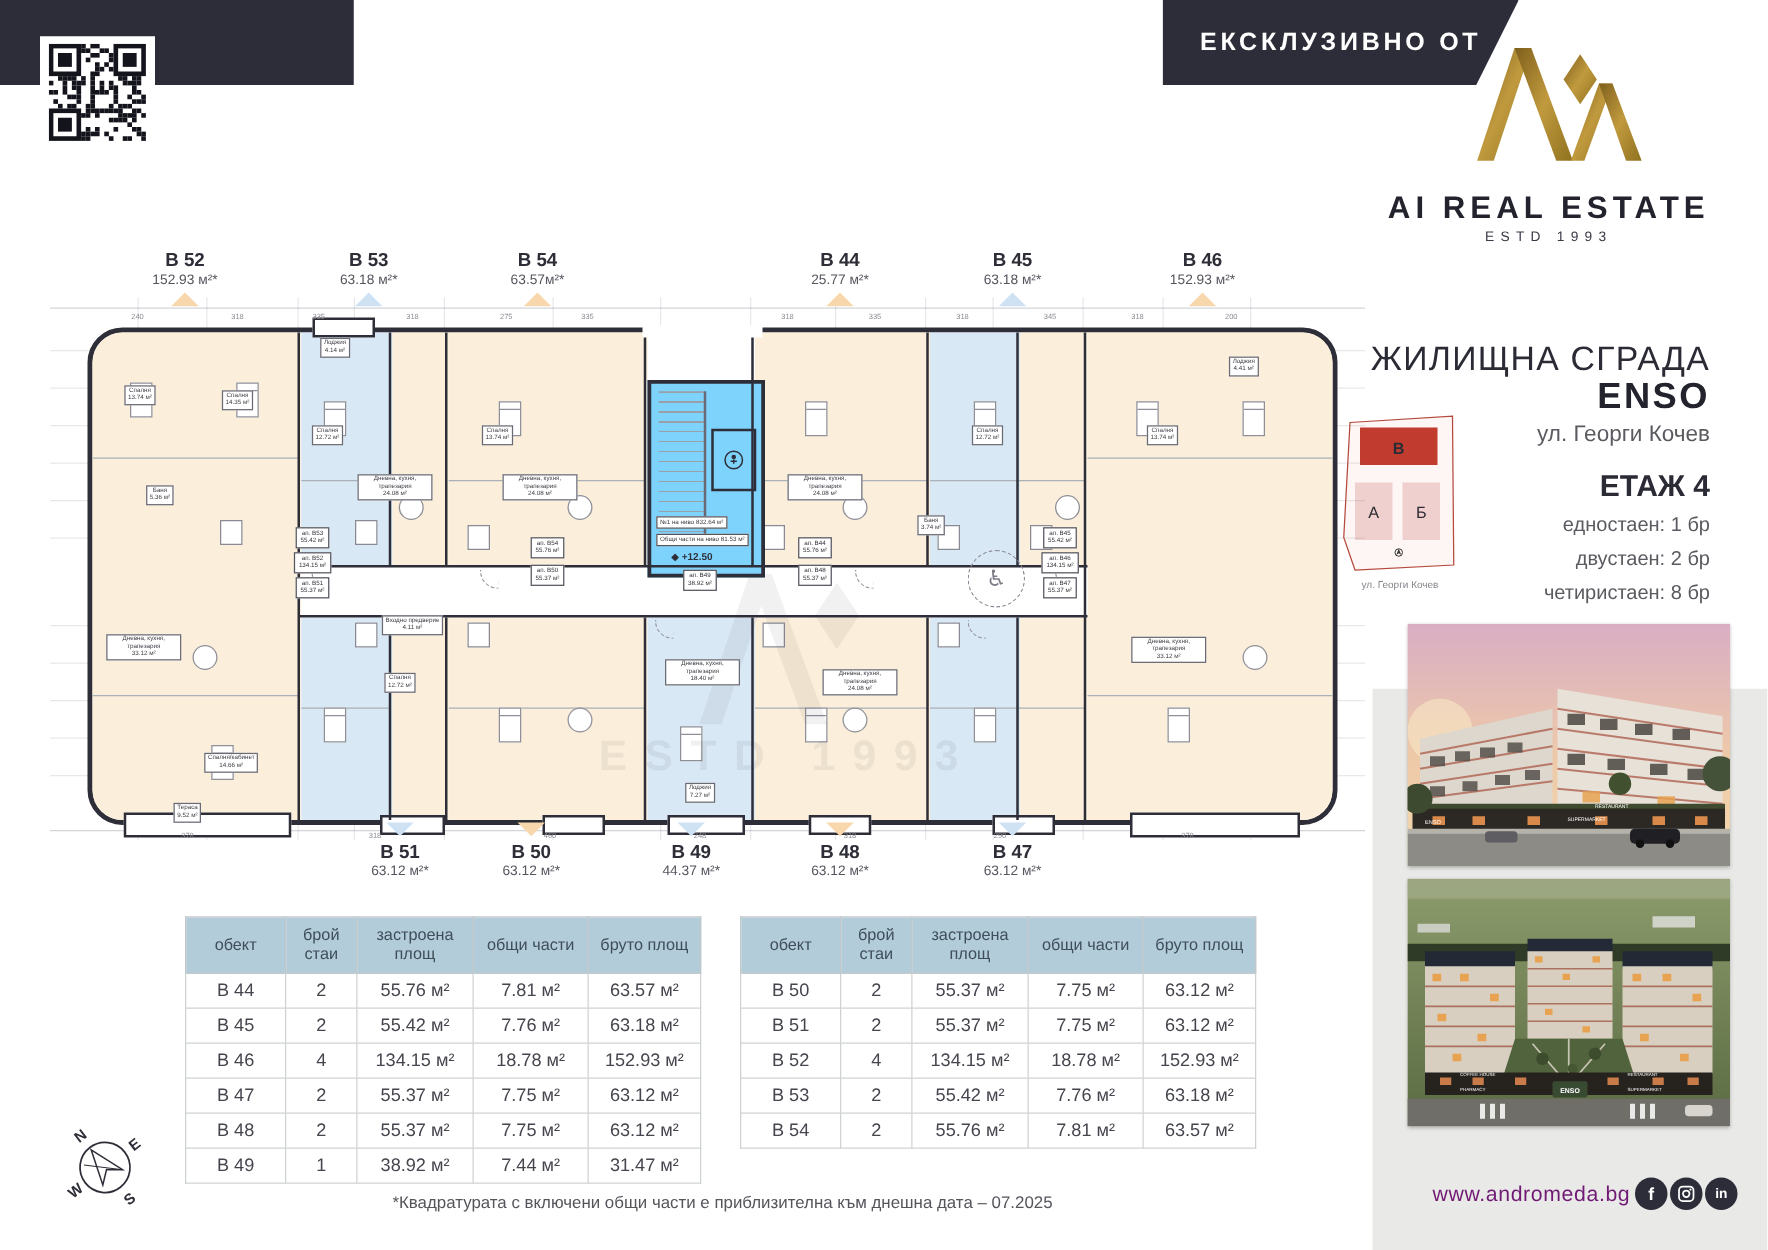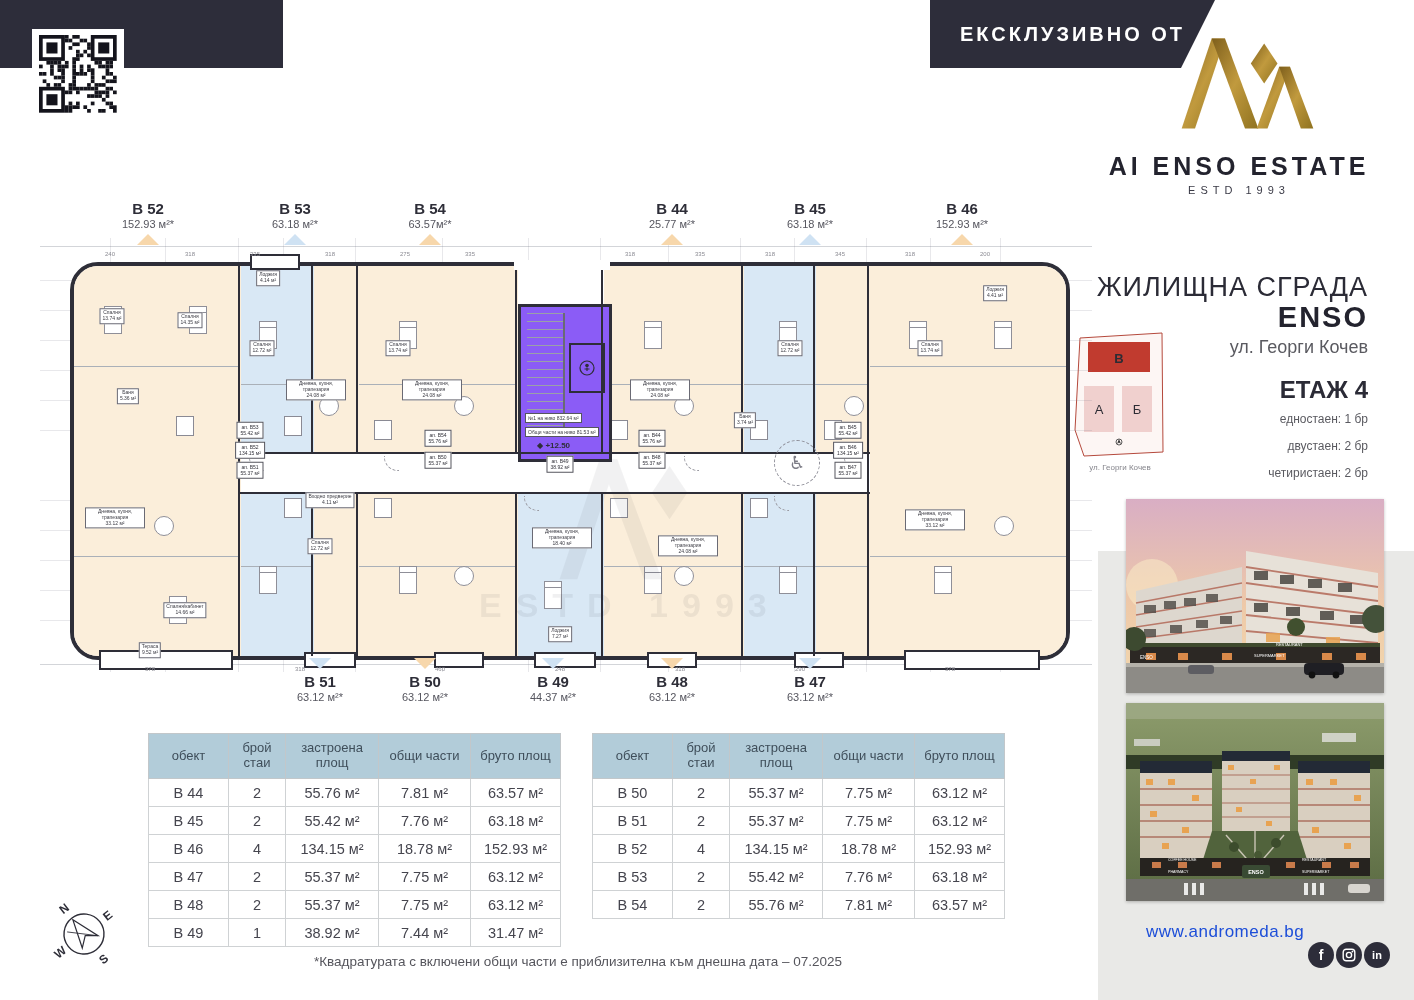--- a/index.html
+++ b/index.html
@@ -24,21 +24,21 @@
   .stripe.rr{border-radius:0 24px 24px 0;}
   .corridor{position:absolute;left:167px;top:188px;width:629px;height:40px;background:#fff;z-index:2;}
   .wall{position:absolute;background:#2e2e38;z-index:4;}
   .wall-thin{position:absolute;background:#aab0b8;z-index:3;}
   .bath{position:absolute;width:16px;height:18px;background:#fff;border:1px solid #8a8a94;z-index:3;}
   .bed{position:absolute;width:16px;height:26px;background:#fff;border:1px solid #8f8f98;z-index:3;}
   .bed::before{content:"";display:block;height:5px;border-bottom:1px solid #8f8f98;}
   .rtable{position:absolute;width:18px;height:18px;border:1px solid #8f8f98;border-radius:50%;background:#fff;z-index:3;}
   .arc{position:absolute;width:14px;height:14px;border-left:1px dashed #9a9aa2;border-bottom:1px dashed #9a9aa2;border-radius:0 0 0 14px;z-index:4;}
   .balc{position:absolute;background:#fff;border:2px solid #2e2e38;z-index:1;}
-  .core{position:absolute;left:444px;top:38px;width:88px;height:152px;background:#8b5cf6;border:3px solid #2e2e38;z-index:4;}
+  .core{position:absolute;left:444px;top:38px;width:88px;height:152px;background:#7dd3fc;border:3px solid #2e2e38;z-index:4;}
   .core-gap{position:absolute;left:440px;top:-6px;width:96px;height:10px;background:#fff;z-index:5;}
   .stairs{position:absolute;left:6px;top:6px;width:36px;height:116px;background:repeating-linear-gradient(180deg,#9aa0a8 0 1px,transparent 1px 8px);border-right:2px solid #6a6a74;}
   .lift{position:absolute;left:48px;top:36px;width:32px;height:46px;border:2px solid #2e2e38;display:flex;align-items:center;justify-content:center;}
   .core-plate{position:absolute;background:#fff;border:1px solid #55555e;font-size:5px;color:#3c3c44;padding:1px 2px;line-height:1.2;z-index:6;white-space:nowrap;}
   .levelmark{position:absolute;font-size:8px;font-weight:bold;color:#2e2e38;z-index:6;white-space:nowrap;}
   .wheel{position:absolute;left:700px;top:174px;width:44px;height:44px;border:1px dashed #8c8c96;border-radius:50%;z-index:5;display:flex;align-items:center;justify-content:center;font-size:18px;color:#7c7c86;}
   .wmark-text{position:absolute;left:405px;top:320px;font-size:34px;letter-spacing:14px;color:rgba(40,40,55,0.07);z-index:6;font-weight:bold;white-space:nowrap;}
   .wmark-emblem{position:absolute;left:470px;top:150px;z-index:6;opacity:0.06;}
   .plate{position:absolute;transform:translate(-50%,-50%);background:#fff;border:1px solid #55555e;font-size:5px;line-height:1.25;padding:1px 3px;color:#32323a;text-align:center;z-index:10;white-space:nowrap;}
   .roomlbl{position:absolute;transform:translate(-50%,-50%);background:#fff;border:1px solid #6a6a74;font-size:5px;line-height:1.15;padding:1px 2px;color:#3c3c44;text-align:center;z-index:9;max-width:54px;}
@@ -49,33 +49,33 @@
   .unit-area{font-size:11px;color:#55555e;margin-top:1px;}
   .tri{width:0;height:0;border-left:11px solid transparent;border-right:11px solid transparent;margin:4px auto 0;}
   .tri.up{border-bottom:11px solid var(--c);}
   .tri.down{border-top:11px solid var(--c);margin:0 auto 4px;}
   
   .gray-panel{position:absolute;left:1098px;top:551px;width:316px;height:449px;background:#e9e9e7;}
   .r-title{position:absolute;right:46px;top:272px;text-align:right;font-size:27px;font-weight:300;color:#2b2b36;letter-spacing:1px;}
   .r-name{position:absolute;right:46px;top:301px;text-align:right;font-size:29px;font-weight:bold;color:#23232e;letter-spacing:2px;}
   .r-addr{position:absolute;right:46px;top:337px;text-align:right;font-size:18px;color:#5a5a60;}
   .r-floor{position:absolute;right:46px;top:376px;text-align:right;font-size:24px;font-weight:bold;color:#2b2b36;}
-  .r-mix{position:absolute;right:46px;text-align:left;font-size:12px;color:#5a5a60;}
+  .r-mix{position:absolute;right:46px;text-align:left;font-size:16px;color:#5a5a60;}
   .siteplan{position:absolute;left:1072px;top:330px;width:96px;height:132px;}
   .siteplan-cap{position:absolute;left:1060px;top:463px;width:120px;text-align:center;font-size:8px;color:#85858c;}
   .photo{position:absolute;left:1126px;width:258px;box-shadow:0 1px 3px rgba(0,0,0,0.25);z-index:2;}
   
   .tbl{position:absolute;top:733px;border-collapse:collapse;table-layout:fixed;background:#fff;z-index:2;}
   .tbl th{background:#b2ccd9;color:#3f4e5a;font-weight:normal;font-size:13px;height:40px;border:1px solid #c2c7ca;padding:2px 3px;line-height:1.15;}
   .tbl td{font-size:14.5px;color:#45454e;text-align:center;height:27px;border:1px solid #cfd2d4;padding:0 2px;}
   #tbl-left{left:148px;}
   #tbl-right{left:592px;}
   .footnote{position:absolute;left:148px;top:954px;width:860px;text-align:center;font-size:13.5px;color:#55555c;}
   
-  .website{position:absolute;left:1146px;top:922px;font-size:17px;color:#1d4ed8;letter-spacing:0.5px;z-index:3;}
+  .website{position:absolute;left:1146px;top:946px;font-size:17px;color:#701a75;letter-spacing:0.5px;z-index:3;}
   .soc{position:absolute;top:942px;width:26px;height:26px;border-radius:50%;background:#2d2d3a;color:#fff;display:flex;align-items:center;justify-content:center;z-index:3;}
   .soc.fb{left:1308px;font-weight:bold;font-size:14px;}
   .soc.li{left:1364px;font-weight:bold;font-size:11px;}
   .soc.ig{left:1336px;}
   .compass{position:absolute;left:42px;top:888px;z-index:3;}
 </style>
 </head>
 <body>
 
 <div class="topbar-left"></div>
@@ -227,21 +227,21 @@
         <stop offset="0.5" stop-color="#c19a3e"></stop>
         <stop offset="1" stop-color="#8f721f"></stop>
   </linearGradient>
     </defs>
   <polygon points="14,122 50,14 66,14 30,122" fill="url(#gold)"></polygon>
   <polygon points="50,14 66,14 106,122 90,122" fill="url(#gold)"></polygon>
   <polygon points="113,20 129,44 113,68 97,44" fill="url(#gold)"></polygon>
   <polygon points="104,122 131,48 144,48 117,122" fill="url(#gold)"></polygon>
   <polygon points="131,48 144,48 172,122 157,122" fill="url(#gold)"></polygon>
 </svg>
-<div class="logo-name">AI ENSO ESTATE</div>
+<div class="logo-name">AI REAL ESTATE</div>
 <div class="logo-estd">ESTD 1993</div>
 
 <div id="lines">
     <div class="hline" style="left: 40px; top: 280px; width: 1052px;"></div>
     <div class="hline" style="left: 40px; top: 310px; width: 1052px;"></div>
     <div class="hline" style="left: 40px; top: 340px; width: 1052px;"></div>
     <div class="hline" style="left: 40px; top: 370px; width: 1052px;"></div>
     <div class="hline" style="left: 40px; top: 400px; width: 1052px;"></div>
     <div class="hline" style="left: 40px; top: 430px; width: 1052px;"></div>
     <div class="hline" style="left: 40px; top: 500px; width: 1052px;"></div>
@@ -503,21 +503,21 @@
     <div class="dimnum" style="left: 950px; top: 666px;">378</div>
   </div>
 
 <div class="gray-panel"></div>
 <div class="r-title">ЖИЛИЩНА СГРАДА</div>
 <div class="r-name">ENSO</div>
 <div class="r-addr">ул. Георги Кочев</div>
 <div class="r-floor">ЕТАЖ 4</div>
 <div class="r-mix" style="top:412px">едностаен: 1 бр</div>
 <div class="r-mix" style="top:439px">двустаен: 2 бр</div>
-<div class="r-mix" style="top:466px">четиристаен: 2 бр</div>
+<div class="r-mix" style="top:466px">четиристаен: 8 бр</div>
 
 <svg class="siteplan" viewBox="0 0 96 132">
   <path d="M8,8 L90,3 L91,122 L12,126 L3,100 Z" fill="#fdf6f4" stroke="#b5493c" stroke-width="1"></path>
   <rect x="16" y="12" width="62" height="30" fill="#c13b2f"></rect>
   <rect x="12" y="56" width="30" height="46" fill="#f0d0ce"></rect>
   <rect x="50" y="56" width="30" height="46" fill="#f0d0ce"></rect>
   <text x="47" y="33" text-anchor="middle" font-size="13" font-weight="bold" fill="#2c2c34">В</text>
   <text x="27" y="84" text-anchor="middle" font-size="13" fill="#2c2c34">А</text>
   <text x="65" y="84" text-anchor="middle" font-size="13" fill="#2c2c34">Б</text>
   <circle cx="47" cy="112" r="3" fill="none" stroke="#333" stroke-width="0.8"></circle>

